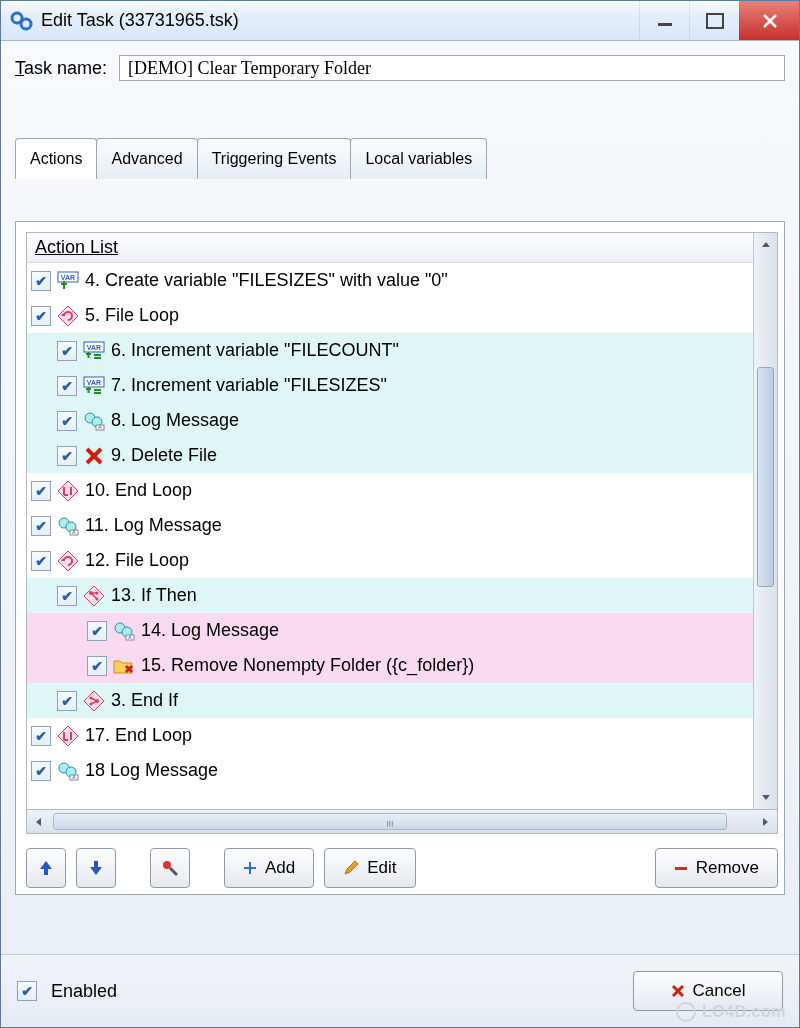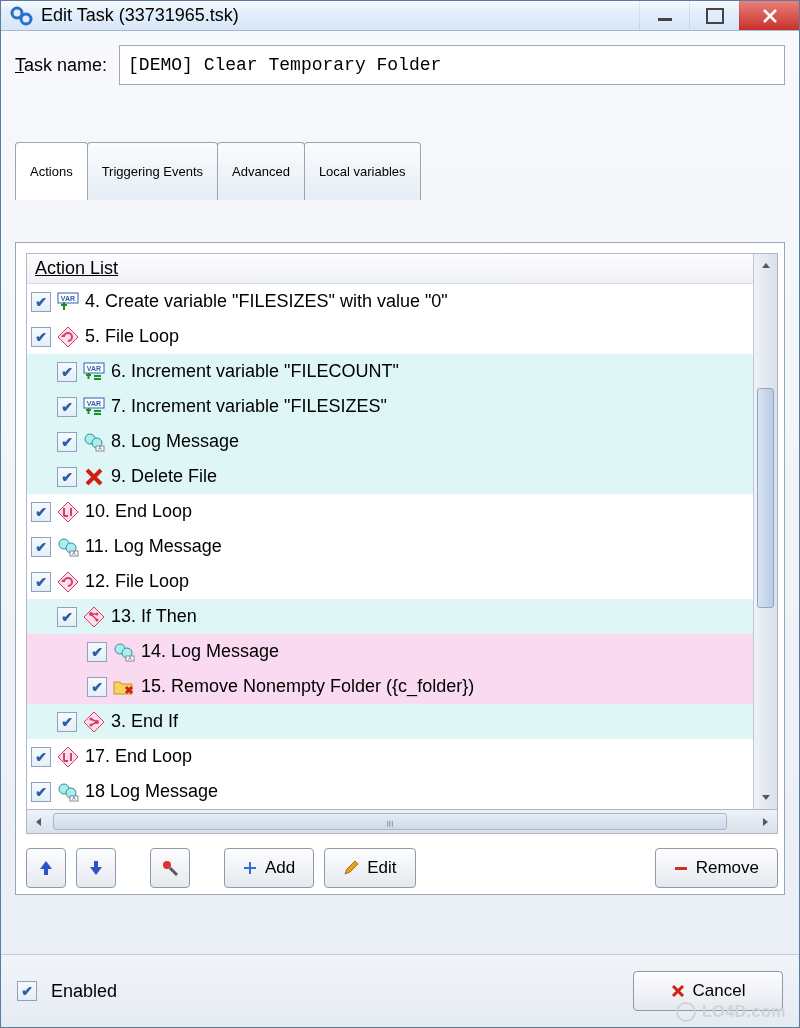--- a/index.html
+++ b/index.html
@@ -15,24 +15,24 @@
 .winbtn.min::before { content:""; width:14px; height:3px; background:#444; margin-top:8px; }
 .winbtn.max::before { content:""; width:14px; height:12px; border:2px solid #444; }
 .winbtn.close { background: linear-gradient(#e9817a,#c9302c); width:60px; }
 .winbtn.close svg { stroke: #fff; }
 
 .client { flex:1; padding: 14px; display:flex; flex-direction:column; background: linear-gradient(#f7f9fc,#e9eef5); gap: 43px; }
 
 .row { display:flex; align-items:center; margin-bottom: 14px; }
 .label { font-size: 18px; margin-right: 12px; }
 .label u { text-decoration: underline; }
-.textinput { flex:1; height: 40px; border:1px solid #a0a8b4; background:#fff; padding: 4px 8px; font-size: 18px; font-family: Liberation Mono, monospace; }
+.textinput { flex:1; height: 26px; border:1px solid #a0a8b4; background:#fff; padding: 4px 8px; font-size: 18px; font-family: Liberation Serif, serif; }
 
 .tabs { display:flex; }
-.tab { padding: 21px 14px; border:1px solid #9aa6b4; border-bottom:none; background: linear-gradient(#fafcfe,#e6edf5); font-size: 13px; margin-right:-1px; border-radius:4px 4px 0 0; cursor:default; }
+.tab { padding: 11px 14px; border:1px solid #9aa6b4; border-bottom:none; background: linear-gradient(#fafcfe,#e6edf5); font-size: 16px; margin-right:-1px; border-radius:4px 4px 0 0; cursor:default; }
 .tab.active { background:#fff; position:relative; z-index:2; }
 
 .tabpanel { flex:1; border:1px solid #9aa6b4; background:#fff; margin-top:-1px; padding:10px 6px 6px 10px; display:flex; flex-direction:column; min-height:0; }
 
 .list-wrap { flex:1; border:1px solid #b0b8c4; display:flex; min-height:0; }
 .list { flex:1; overflow:hidden; }
 .list-header { padding:4px 8px; font-size:18px; border-bottom:1px solid #d8dde5; background:linear-gradient(#fdfdfe,#eef1f6);text-decoration:underline; }
 .items { }
 .item { display:flex; align-items:center; height:35px; padding:0 4px; white-space:nowrap; font-size:18px; }
 .item.cyan { background:#dff6f6; }
@@ -96,22 +96,22 @@
 
   <div class="client">
 
     <div class="row">
       <span class="label"><u>T</u>ask name:</span>
       <input class="textinput" value="[DEMO] Clear Temporary Folder" style="">
     </div>
 
     <div class="tabs">
       <div class="tab active">Actions</div>
+      <div class="tab">Advanced</div>
       <div class="tab">Triggering Events</div>
-      <div class="tab">Advanced</div>
       <div class="tab">Local variables</div>
     </div>
 
     <div class="tabpanel">
       <div class="list-wrap">
         <div class="list">
           <div class="list-header">Action List</div>
           <div class="items" id="items">
               <div class="item  indent0">
                 <span class="chk"></span>

